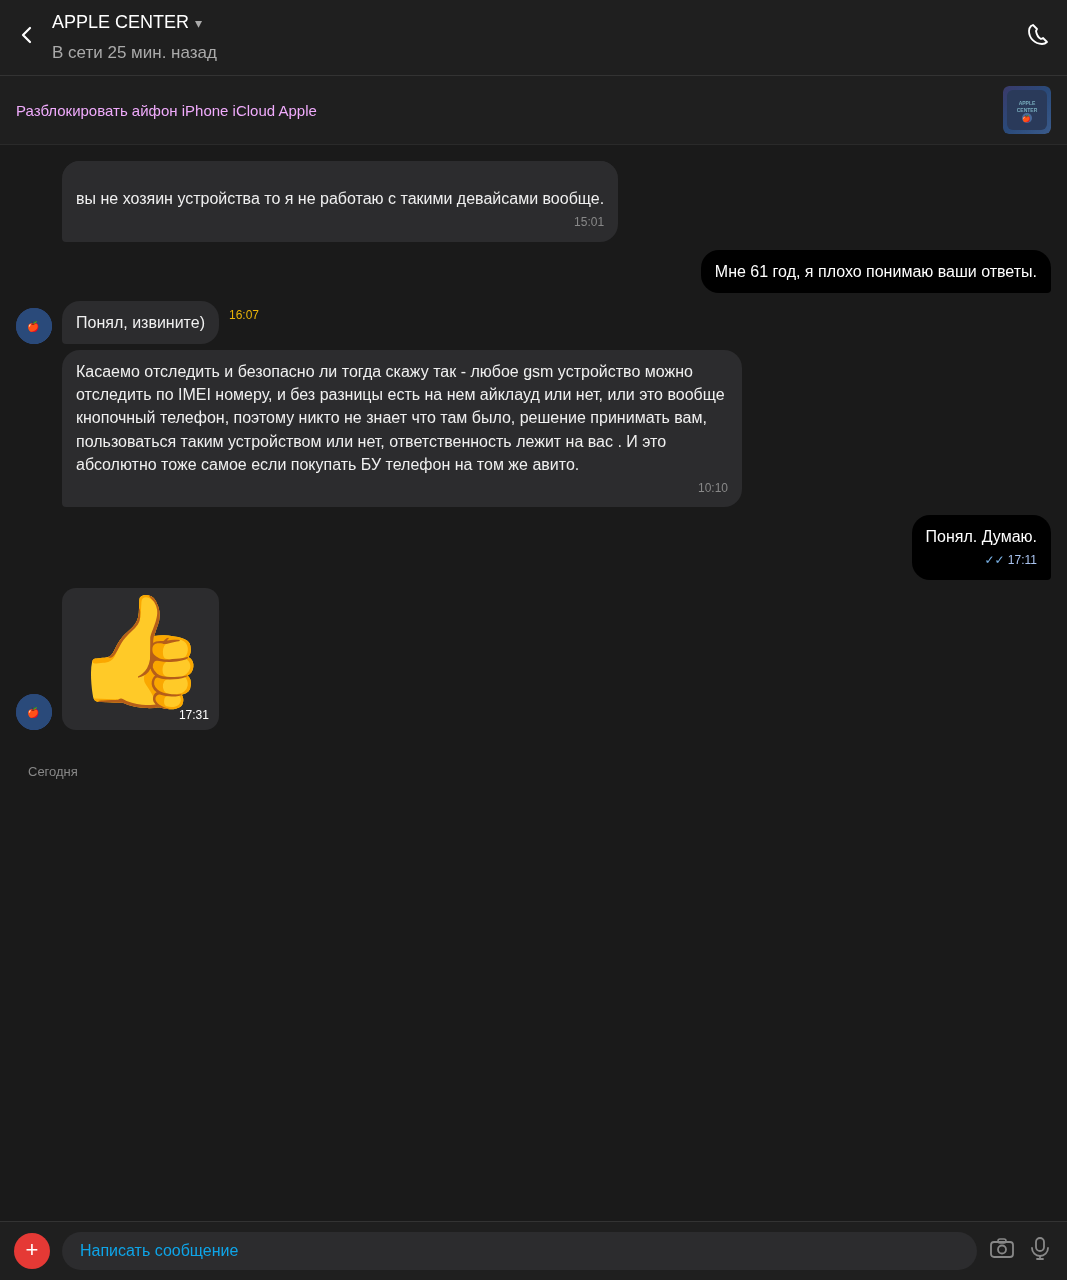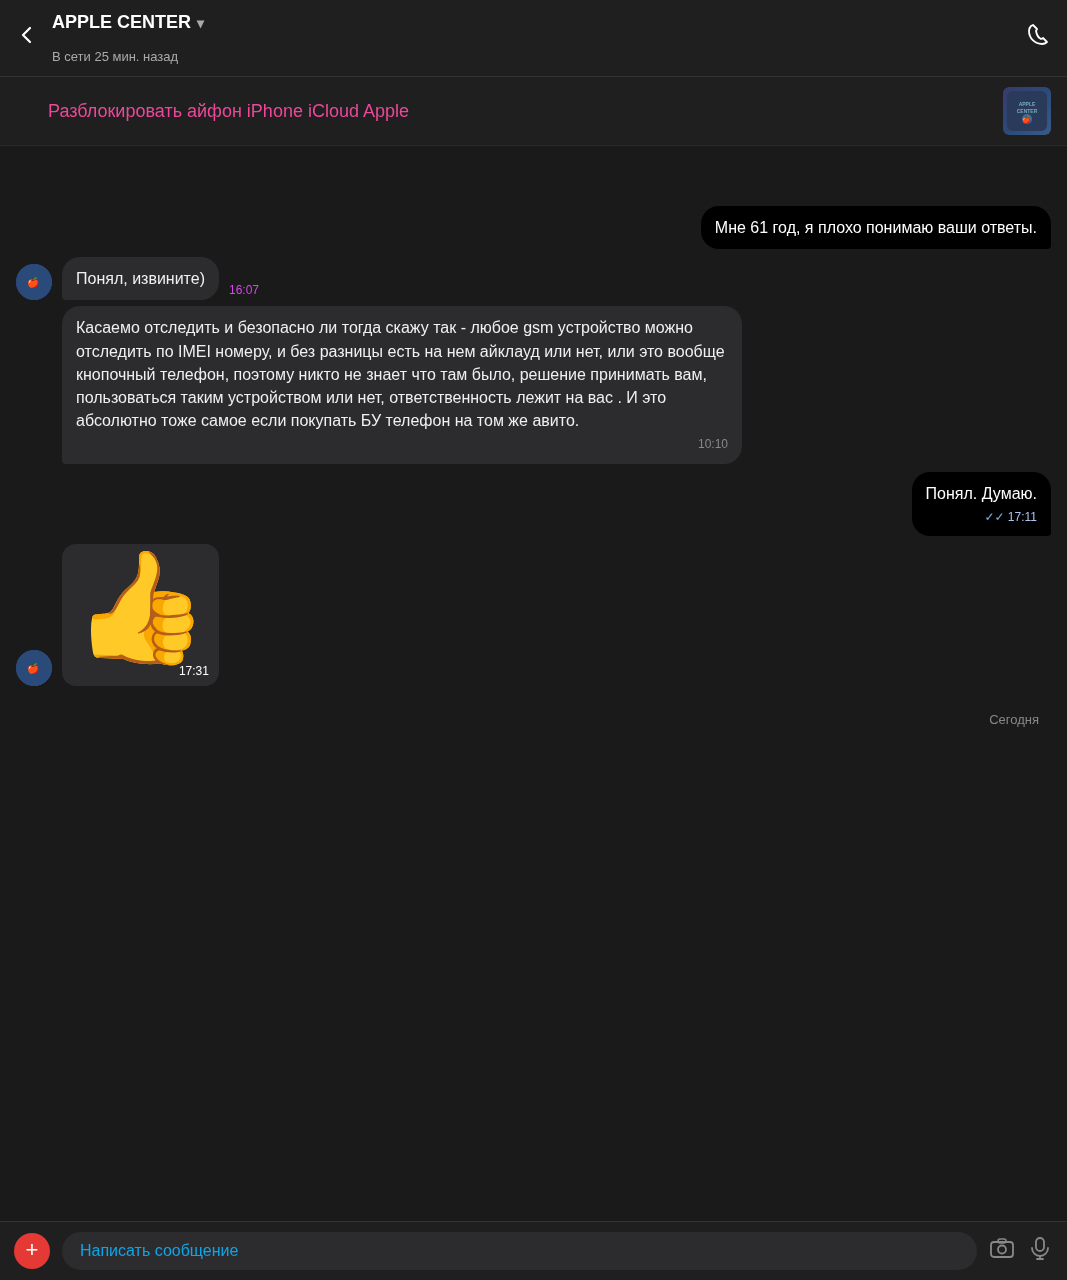--- a/index.html
+++ b/index.html
@@ -31,59 +31,58 @@
       font-size: 22px;
       color: #fff;
     }
 
     .header-info {
       flex: 1;
     }
 
     .header-name {
       font-size: 18px;
-      font-weight: 700;
+      font-weight: 400;
       color: #fff;
       display: flex;
       align-items: center;
       gap: 6px;
     }
 
     .header-name .chevron {
       font-size: 14px;
       color: #aaa;
     }
 
     .header-status {
-      font-size: 13px;
+      font-size: 17px;
       color: #aaa;
-      margin-top: 16px;
+      margin-top: 10px;
     }
 
     .header-phone {
       font-size: 22px;
       color: #fff;
       cursor: pointer;
     }
 
     
     .channel-bar {
       background: #1f1f1f;
       display: flex;
       align-items: center;
       padding: 10px 16px;
       gap: 12px;
       border-bottom: 1px solid #2a2a2a;
     }
 
     .channel-title {
-      font-size: 18px;
-      color: #ec4899;
+      font-size: 15px;
+      color: #f0abfc;
       flex: 1;
-      margin-left: 32px;
     }
 
     .channel-avatar {
       width: 48px;
       height: 48px;
       border-radius: 6px;
       background: #2a2a2a;
       display: flex;
       align-items: center;
       justify-content: center;
@@ -172,44 +171,44 @@
     }
 
     .bubble.outgoing {
       background: #000000;
       color: #fff;
       border-bottom-right-radius: 4px;
     }
 
     .bubble-time {
       font-size: 12px;
-      color: #d946ef;
+      color: #eab308;
       margin-left: 8px;
       white-space: nowrap;
       align-self: flex-end;
-      margin-bottom: 3px;
+      margin-bottom: 22px;
     }
 
     .time-inside {
       font-size: 12px;
       color: #888;
       text-align: right;
       margin-top: 4px;
     }
 
     .time-inside.outgoing {
       color: #aac4f0;
     }
 
     
     .date-divider {
       display: flex;
       align-items: center;
-      justify-content: flex-end;
-      margin: 16px 0;
+      justify-content: flex-start;
+      margin: 24px 0;
     }
 
     .date-divider-text {
       font-size: 13px;
       color: #888;
       background: #1a1a1a;
       padding: 2px 12px;
     }
 
     
@@ -309,20 +308,27 @@
         <text x="20" y="31" text-anchor="middle" fill="white" font-size="7">🍎</text>
       </svg>
     </div>
   </div>
 </div>
 
 <div class="chat-area">
 
   <div class="message-row incoming">
     <div class="avatar-placeholder"></div>
+    <div style="max-width:680px; position:relative;">
+      <div style="position:absolute;top:0;left:0;right:0;height:35px;background:linear-gradient(to bottom,#2c2c2e,transparent);z-index:2;border-radius:18px 18px 0 0;"></div>
+      <div class="bubble incoming">
+        <div style="padding-top:16px;">вы не хозяин устройства то я не работаю с такими девайсами вообще.</div>
+        <div class="time-inside">15:01</div>
+      </div>
+    </div>
   </div>
 
   <div class="message-row outgoing">
     <div class="bubble outgoing">
       <div>Мне 61 год, я плохо понимаю ваши ответы.</div>
     </div>
   </div>
 
   <div style="display:flex; flex-direction:column; gap:6px;">
     <div class="message-row incoming">

